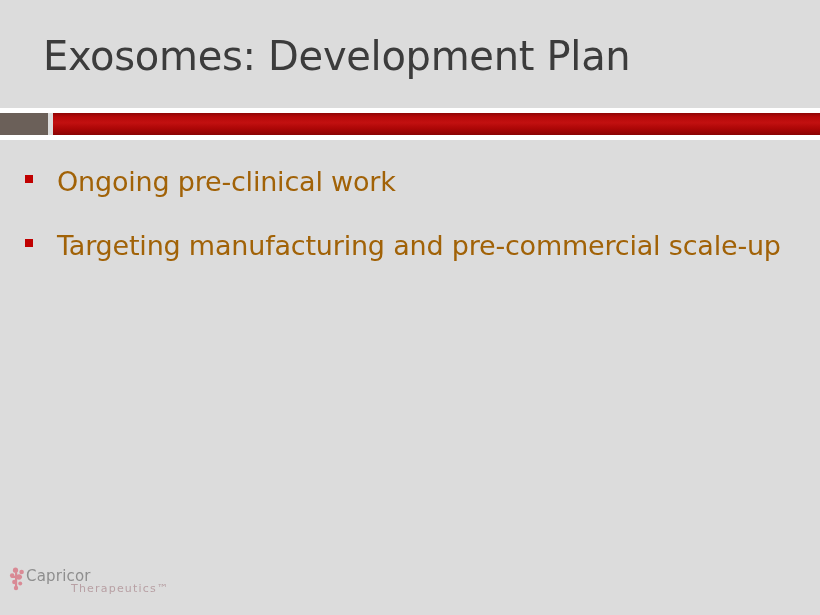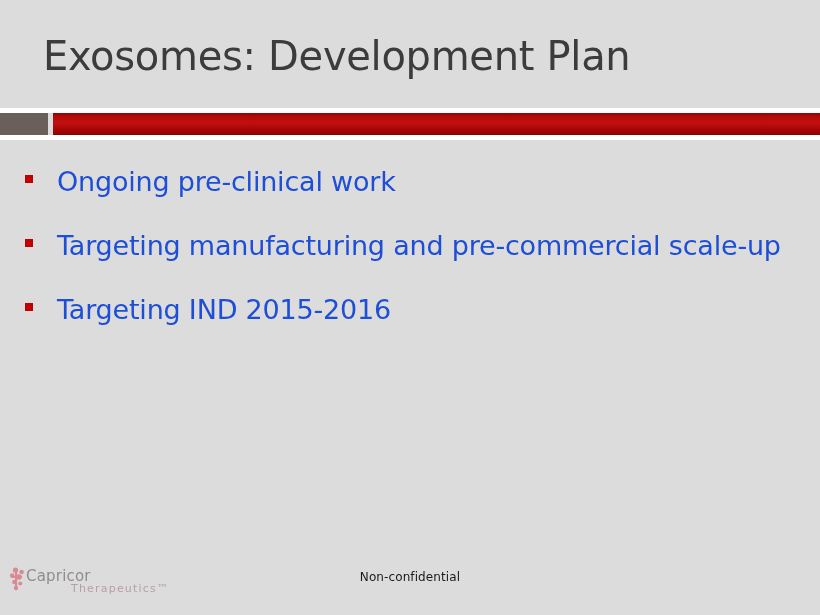--- a/index.html
+++ b/index.html
@@ -110,21 +110,21 @@
     margin-left: 25px;
     margin-top: 15px;
   }
   .bullet-text {
     flex: 1 1 auto;
     margin-left: 24px;
     padding-right: 14px;
     font-family: "DejaVu Sans", sans-serif;
     font-size: 27px;
     font-weight: 400;
-    color: #1d4ed8;
+    color: #a16207;
     line-height: 43px;
     letter-spacing: -0.2px;
   }
 
   
   .footer {
     position: absolute;
     left: 0;
     bottom: 0;
     width: 820px;
@@ -200,24 +200,20 @@
       <span class="bullet-marker"></span>
       <span class="bullet-text">Ongoing pre-clinical work</span>
     </div>
 
     <div class="bullet-row">
       <span class="bullet-marker"></span>
       <span class="bullet-text">Targeting manufacturing and pre-commercial scale-up</span>
     </div>
 
 
-    <div class="bullet-row">
-      <span class="bullet-marker"></span>
-      <span class="bullet-text">Targeting IND 2015-2016</span>
-    </div>
 
   </div>
 
   <div class="footer">
 
     <div class="logo">
       <svg class="logo-mark" viewBox="0 0 22 26">
         <g fill="#d98a95">
           <circle cx="7.5" cy="3.2" r="2.6"></circle>
           <circle cx="13.6" cy="5.0" r="2.3"></circle>
@@ -227,16 +223,15 @@
           <circle cx="12.2" cy="16.6" r="2.0"></circle>
           <circle cx="8.0" cy="21.0" r="2.2"></circle>
           <rect x="7.0" y="5.0" width="2.2" height="17" rx="1"></rect>
           <rect x="3.2" y="9.0" width="11" height="2.1" rx="1"></rect>
         </g>
       </svg>
       <div class="logo-wordmark">Capricor</div>
       <div class="logo-sub">Therapeutics™</div>
     </div>
 
-    <div class="footer-note">Non-confidential</div>
   </div>
 
 </div>
 
 </body></html>

